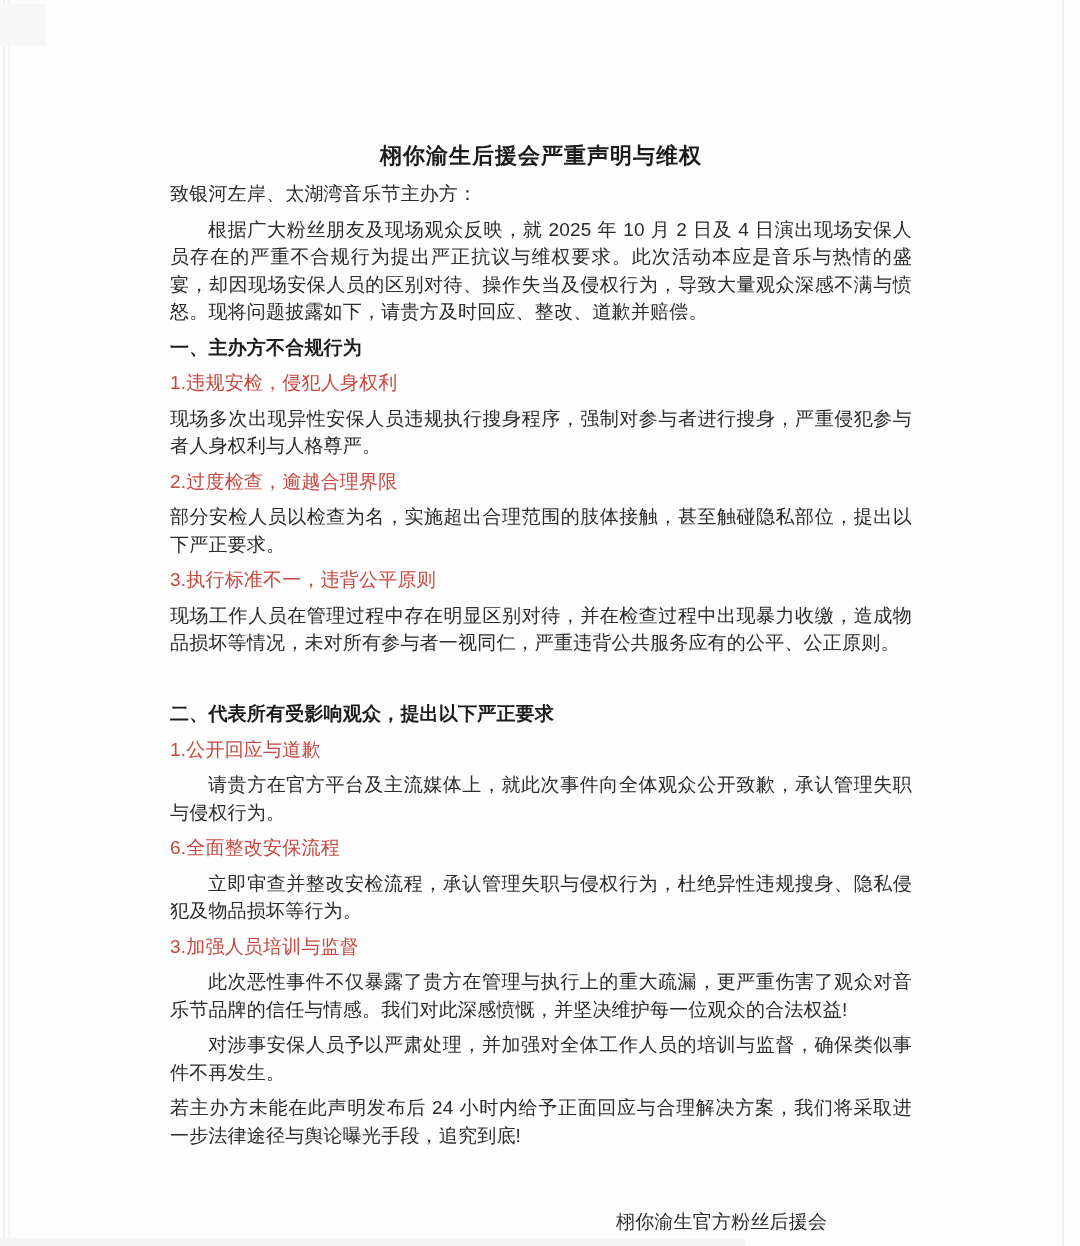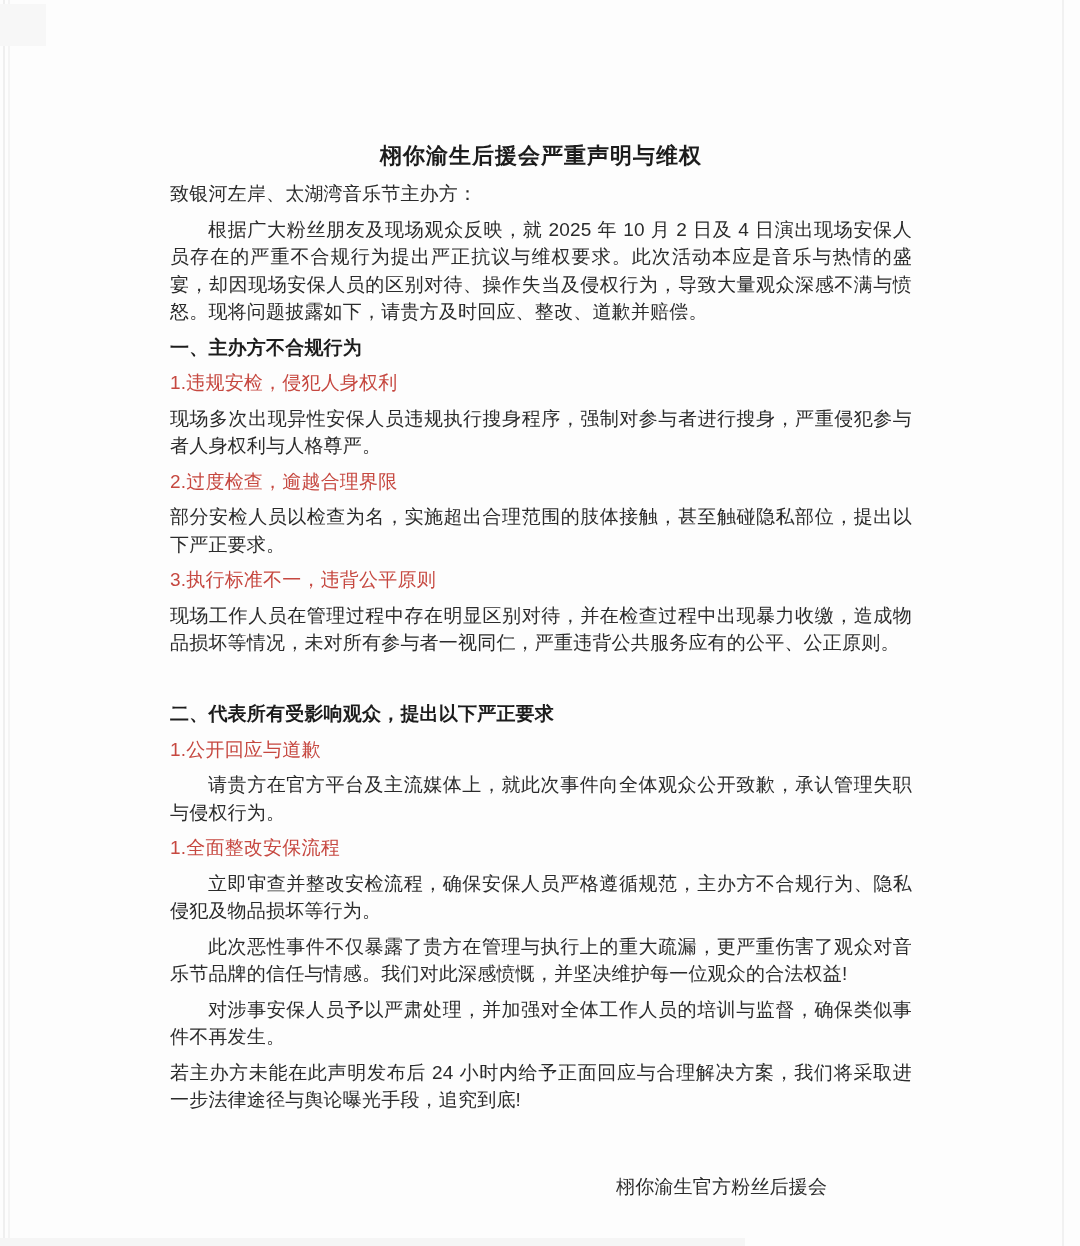--- a/index.html
+++ b/index.html
@@ -107,23 +107,24 @@
   <p class="red-sub">3.执行标准不一，违背公平原则</p>
   <p>现场工作人员在管理过程中存在明显区别对待，并在检查过程中出现暴力收缴，造成物品损坏等情况，未对所有参与者一视同仁，严重违背公共服务应有的公平、公正原则。</p>
 
   <div class="spacer-line"></div>
 
   <p class="sec-heading">二、代表所有受影响观众，提出以下严正要求</p>
 
   <p class="red-sub">1.公开回应与道歉</p>
   <p class="indent">请贵方在官方平台及主流媒体上，就此次事件向全体观众公开致歉，承认管理失职与侵权行为。</p>
 
-  <p class="red-sub">1.全面整改安保流程</p>
-  <p class="indent">立即审查并整改安检流程，确保安保人员严格遵循规范，主办方不合规行为、隐私侵犯及物品损坏等行为。</p>
+  <p class="red-sub">6.全面整改安保流程</p>
+  <p class="indent">立即审查并整改安检流程，承认管理失职与侵权行为，杜绝异性违规搜身、隐私侵犯及物品损坏等行为。</p>
 
+  <p class="red-sub">3.加强人员培训与监督</p>
   <p class="indent">此次恶性事件不仅暴露了贵方在管理与执行上的重大疏漏，更严重伤害了观众对音乐节品牌的信任与情感。我们对此深感愤慨，并坚决维护每一位观众的合法权益!</p>
 
   <p class="indent">对涉事安保人员予以严肃处理，并加强对全体工作人员的培训与监督，确保类似事件不再发生。</p>
 
   <p>若主办方未能在此声明发布后 24 小时内给予正面回应与合理解决方案，我们将采取进一步法律途径与舆论曝光手段，追究到底!</p>
 
   <div class="signature-block">
     <p>栩你渝生官方粉丝后援会</p>
   </div>
 

